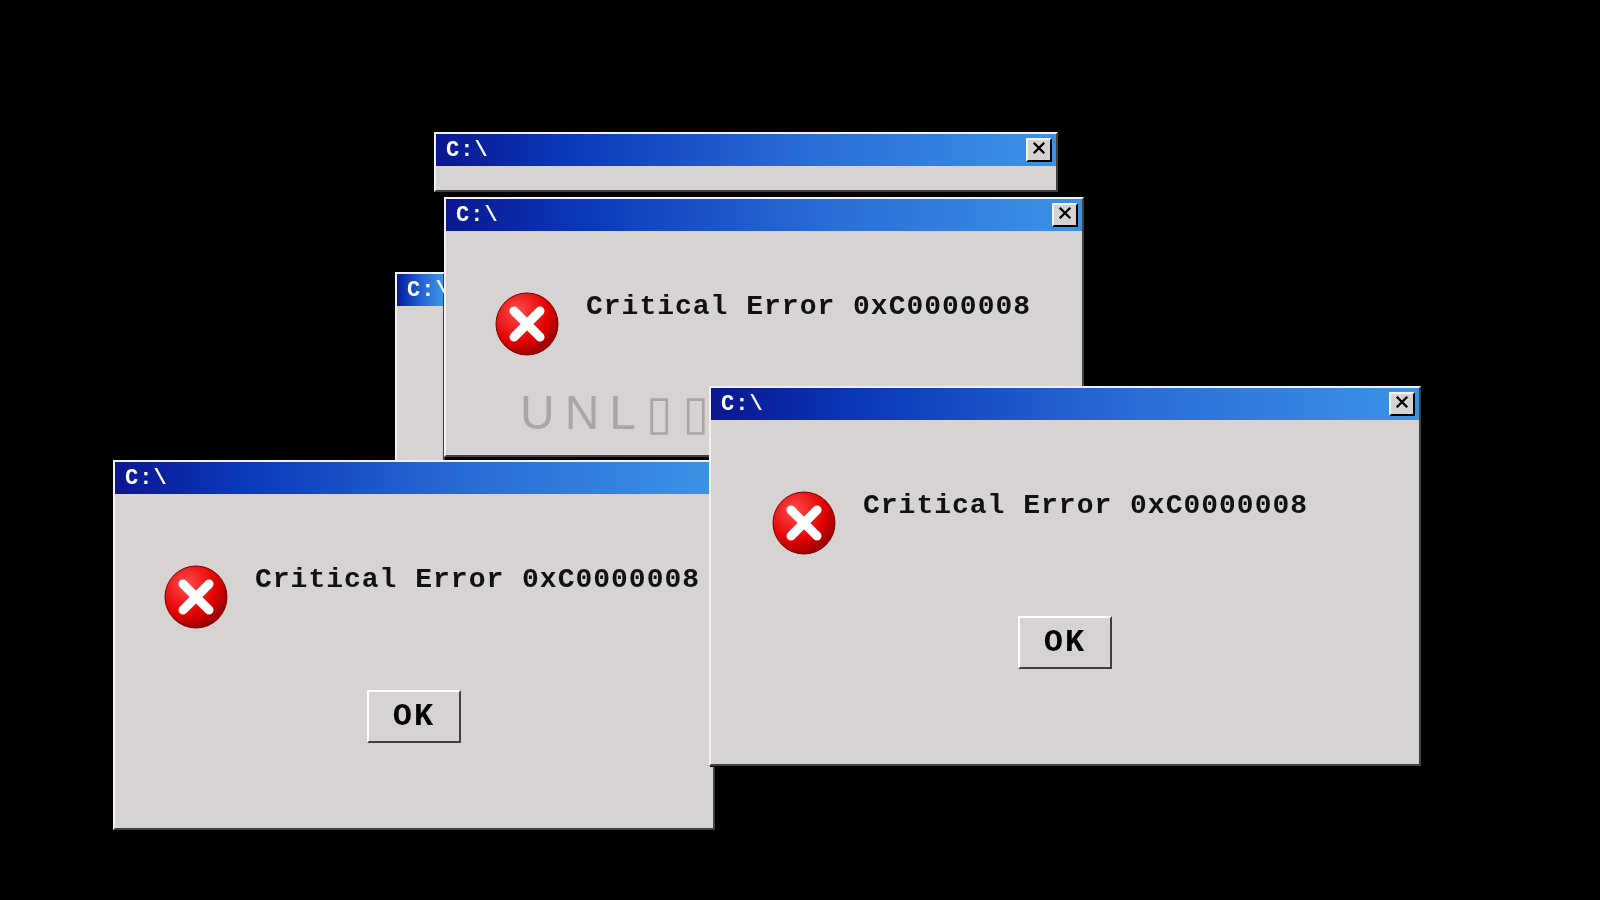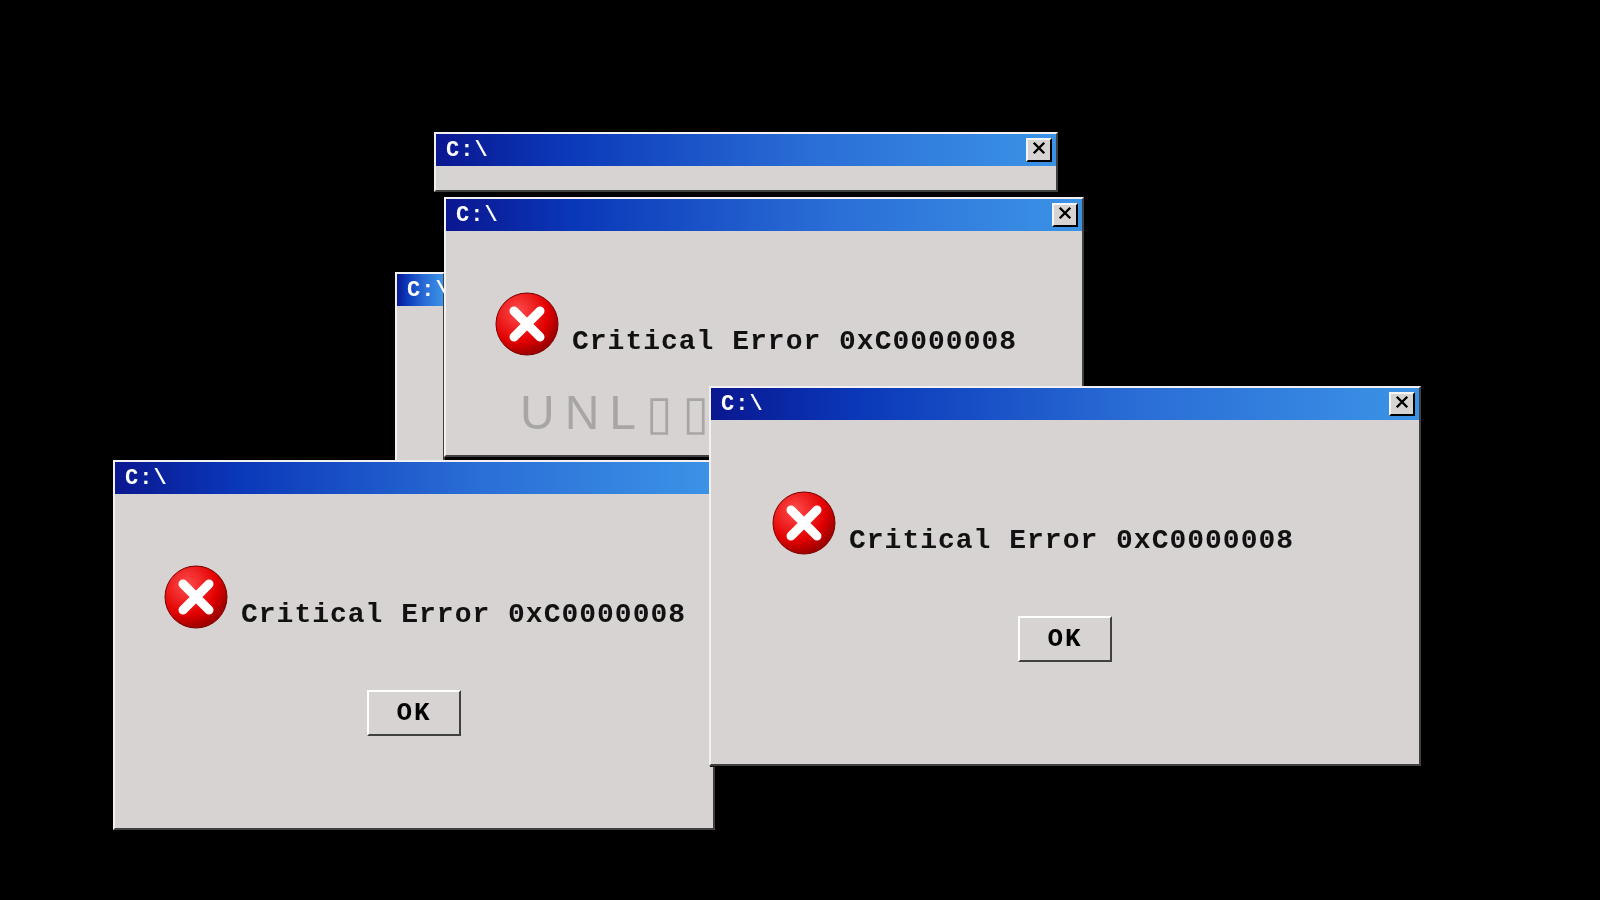--- a/index.html
+++ b/index.html
@@ -48,22 +48,22 @@
     justify-content: center;
     box-sizing: border-box;
     cursor: pointer;
   }
   .close-btn svg {
     width: 14px;
     height: 14px;
   }
   .body {
     display: flex;
-    align-items: flex-end;
-    gap: 12px;
+    align-items: flex-start;
+    gap: 26px;
     padding: 60px 30px 20px 48px;
     box-sizing: border-box;
   }
   .err-icon {
     width: 66px;
     height: 66px;
     flex: 0 0 auto;
   }
   .err-icon svg {
     width: 100%;
@@ -84,21 +84,21 @@
   }
   .ok-btn {
     min-width: 94px;
     padding: 6px 22px;
     background: #d8d3d3;
     border: 2px solid #404040;
     border-top-color: #fff;
     border-left-color: #fff;
     font-family: "Courier New", monospace;
     font-weight: bold;
-    font-size: 26px;
+    font-size: 32px;
     letter-spacing: 2px;
     cursor: pointer;
     box-sizing: border-box;
   }
   .watermark {
     position: absolute;
     left: 520px;
     top: 384px;
     font-family: Arial, Helvetica, sans-serif;
     font-size: 48px;

